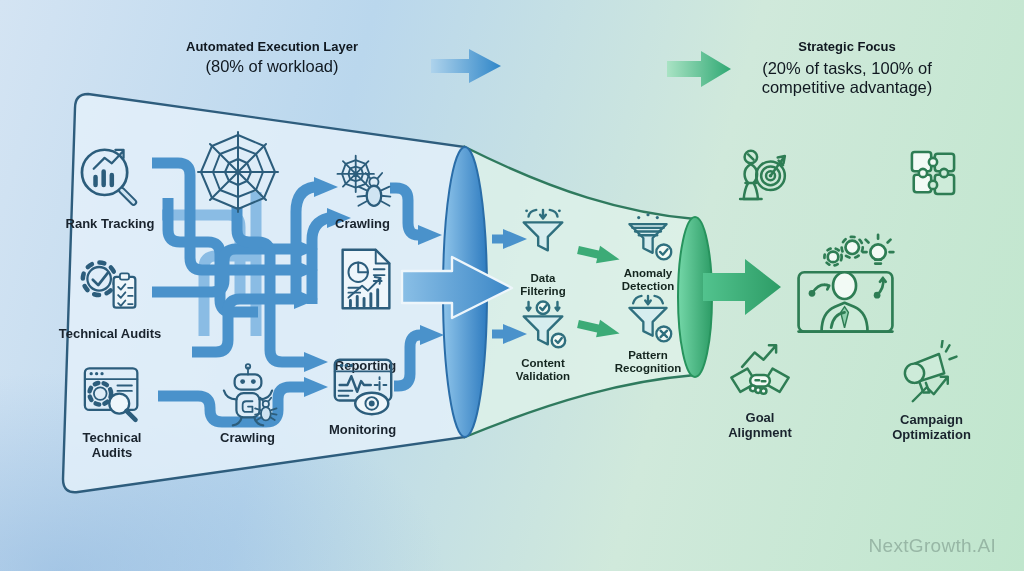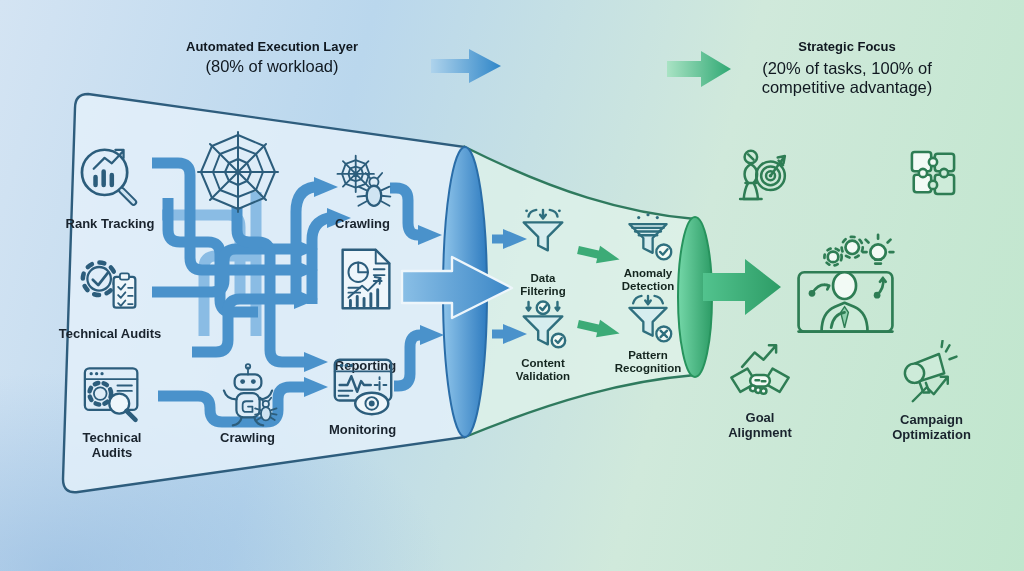--- a/index.html
+++ b/index.html
@@ -349,13 +349,14 @@
     <svg width="70" height="70" viewBox="0 0 80 80">
       <path class="gt gtf w25" d="M20,27 L48,16 L54,38 L20,49 Z"></path>
       <circle class="gt gtf w25" cx="20" cy="38" r="11"></circle>
       <path class="gt w25" d="M26,49 l4,11 h7 l-4,-11"></path>
       <path class="gt w2" d="M56,13 l4,-7 M60,22 l8,-3 M51,8 l1,-7"></path>
       <path class="gt" d="M18,70 L34,54 L42,62 L58,42 M50,42 h8 v8" stroke-width="3.6"></path>
     </svg>
     <div class="lbl" style="width:96px;">Campaign Optimization</div>
   </div>
 
+  <div class="watermark">NextGrowth.AI</div>
 </div>
 
 </body></html>

